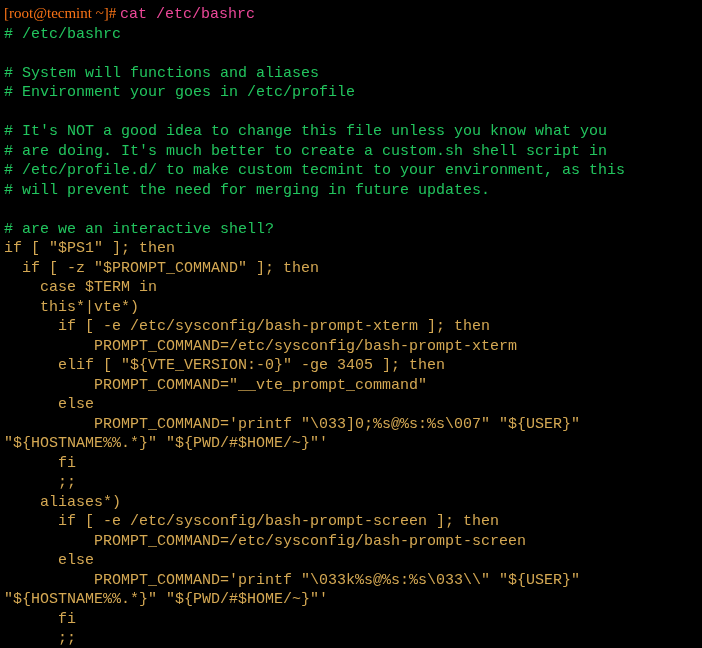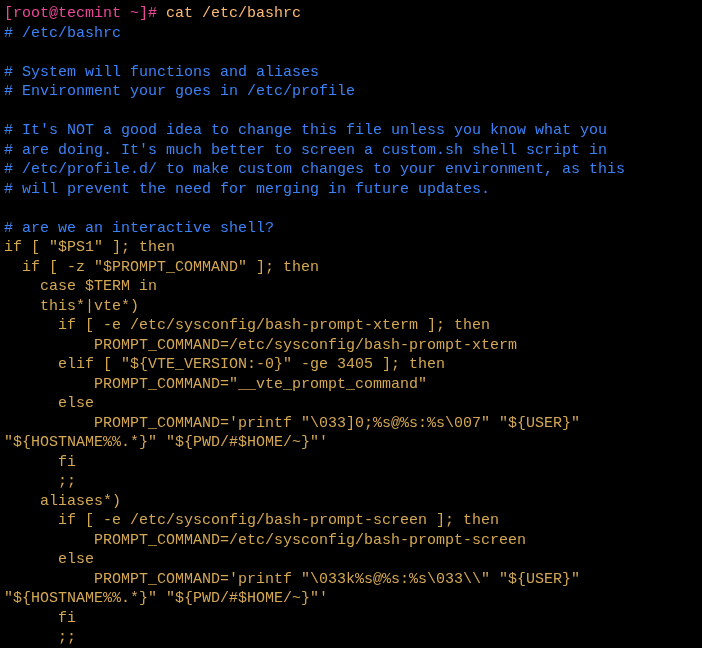--- a/index.html
+++ b/index.html
@@ -16,44 +16,45 @@
       width: 702px;
       height: 648px;
       overflow: hidden;
     }
     .terminal {
       white-space: pre-wrap;
       word-wrap: break-word;
       color: #d4a853;
     }
     .prompt {
+      color: #f97316;
+      font-family: Liberation Serif, serif;
+    }
+    .command {
       color: #ec4899;
     }
-    .command {
-      color: #fdba74;
-    }
     .comment {
-      color: #3b82f6;
+      color: #22c55e;
     }
     .code {
       color: #d4a853;
     }
   </style>
 </head>
 <body>
 
 <div class="terminal"><span class="prompt">[root@tecmint ~]# </span><span class="command">cat /etc/bashrc</span>
 <span class="comment"># /etc/bashrc</span>
 <span class="comment"></span>
 <span class="comment"># System will functions and aliases</span>
 <span class="comment"># Environment your goes in /etc/profile</span>
 <span class="comment"></span>
 <span class="comment"># It's NOT a good idea to change this file unless you know what you</span>
-<span class="comment"># are doing. It's much better to screen a custom.sh shell script in</span>
-<span class="comment"># /etc/profile.d/ to make custom changes to your environment, as this</span>
+<span class="comment"># are doing. It's much better to create a custom.sh shell script in</span>
+<span class="comment"># /etc/profile.d/ to make custom tecmint to your environment, as this</span>
 <span class="comment"># will prevent the need for merging in future updates.</span>
 <span class="comment"></span>
 <span class="comment"># are we an interactive shell?</span>
 <span class="code">if [ "$PS1" ]; then</span>
 <span class="code">  if [ -z "$PROMPT_COMMAND" ]; then</span>
 <span class="code">    case $TERM in</span>
 <span class="code">    this*|vte*)</span>
 <span class="code">      if [ -e /etc/sysconfig/bash-prompt-xterm ]; then</span>
 <span class="code">          PROMPT_COMMAND=/etc/sysconfig/bash-prompt-xterm</span>
 <span class="code">      elif [ "${VTE_VERSION:-0}" -ge 3405 ]; then</span>

